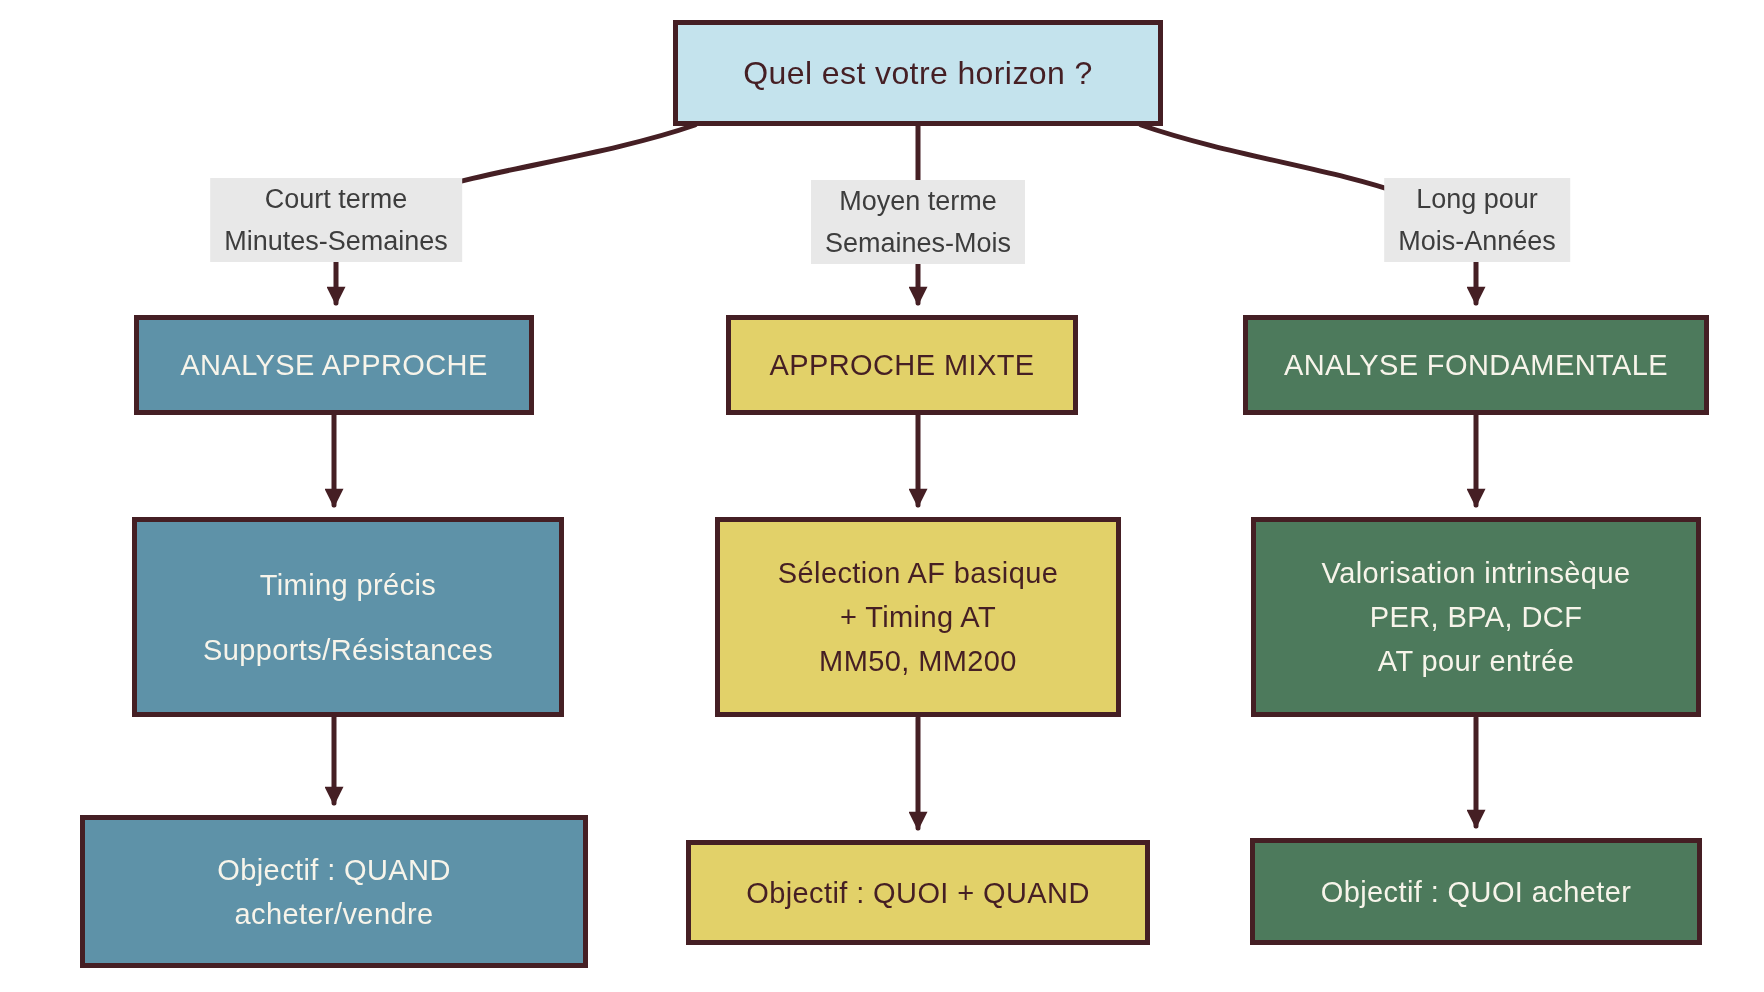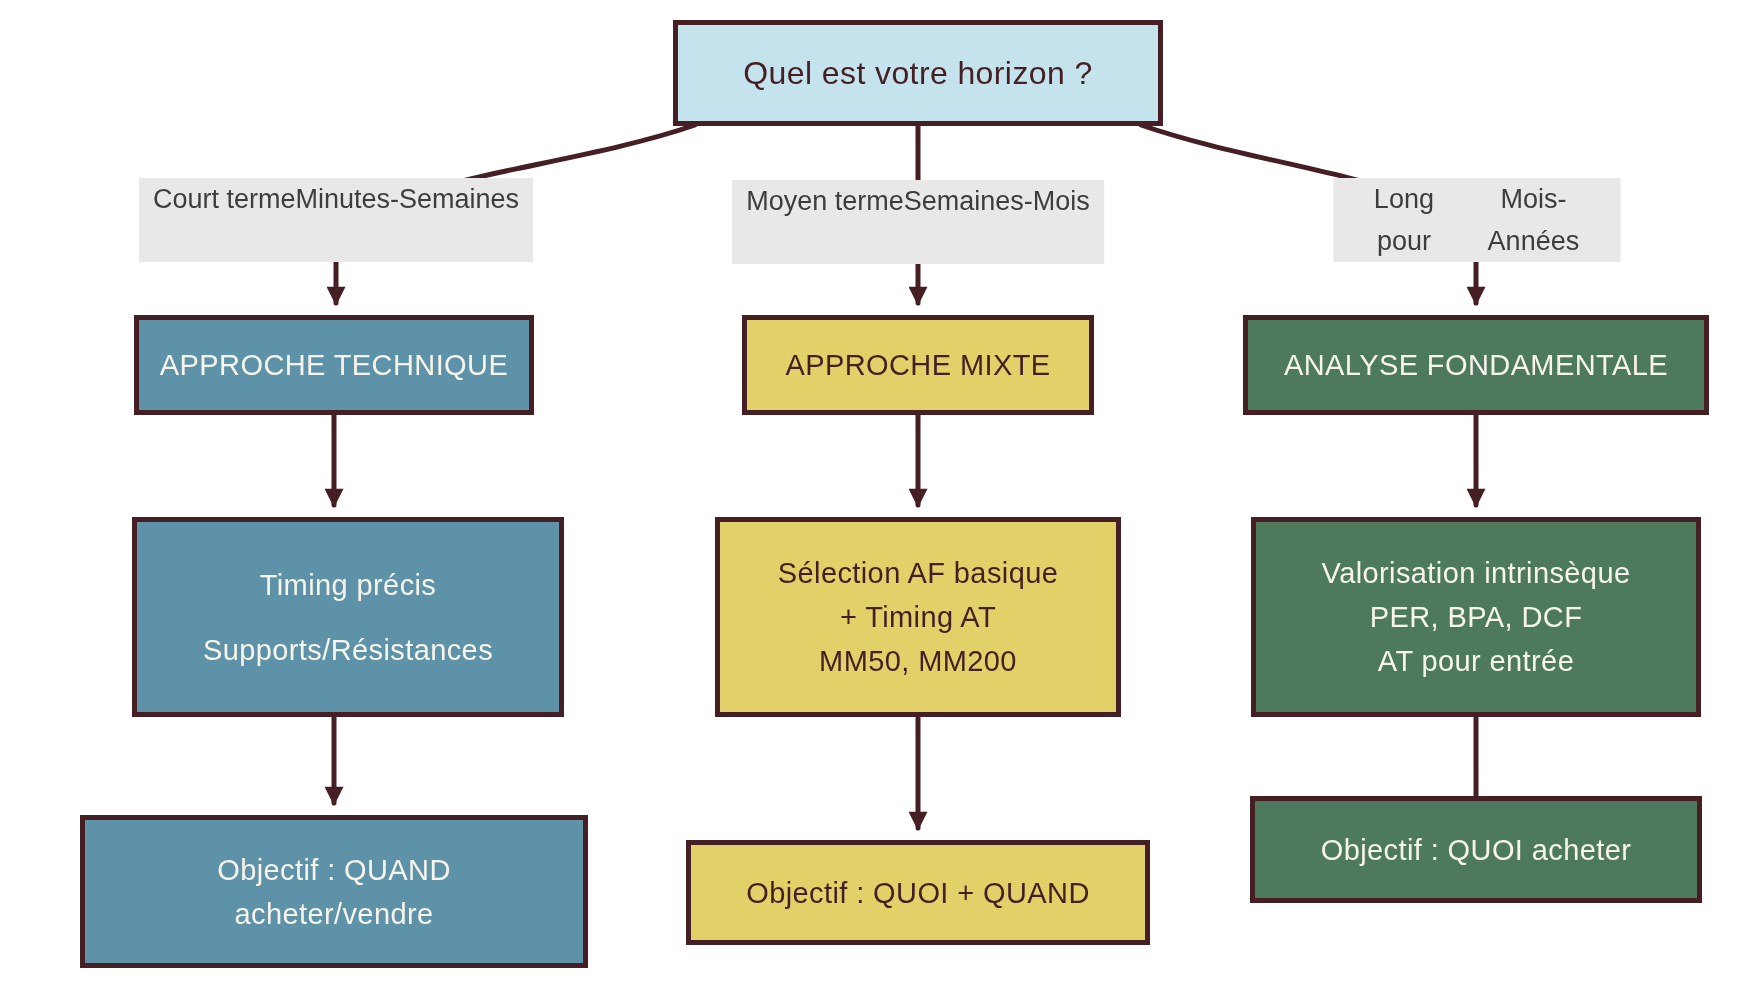--- a/index.html
+++ b/index.html
@@ -19,21 +19,21 @@
   .stage{position:relative;width:1764px;height:824px;background:var(--white);}
   svg.arrows{position:absolute;left:0;top:0;z-index:1;}
   .box{position:absolute;z-index:2;border:5px solid var(--maroon);
     display:flex;flex-direction:column;align-items:center;justify-content:center;
     text-align:center;letter-spacing:0.4px;}
   .root-box{left:673px;top:20px;width:490px;height:106px;background:var(--rootfill);
     color:var(--maroon);font-size:32px;}
   .hlabel{position:absolute;z-index:2;top:178px;background:var(--graybg);
     color:var(--graytext);font-size:27px;line-height:42px;text-align:center;
     padding:0 14px;transform:translateX(-50%);height:84px;
-    display:flex;flex-direction:row;justify-content:center;}
+    display:flex;flex-direction:column;justify-content:center;}
   .hlabel-left{left:336px;min-width:240px;}
   .hlabel-mid{left:918px;min-width:190px;top:180px;}
   .hlabel-right{left:1477px;min-width:160px;}
   .approach{font-size:29px;height:100px;top:315px;}
   .method{font-size:29px;line-height:44px;height:200px;top:517px;}
   .objective{font-size:29px;line-height:44px;}
   .teal{background:var(--teal);color:var(--cream);}
   .yellow{background:var(--yellow);color:var(--maroon);}
   .green{background:var(--green);color:var(--cream);}
   .line{min-height:0;}
@@ -73,23 +73,23 @@
   <div class="hlabel hlabel-mid">
     <div class="line">Moyen terme</div>
     <div class="line">Semaines-Mois</div>
   </div>
   <div class="hlabel hlabel-right">
     <div class="line">Long pour</div>
     <div class="line">Mois-Années</div>
   </div>
 
   <div class="box approach teal" style="left:134px;width:400px;">
-    <div class="line">APPROCHE TECHNIQUE</div>
+    <div class="line">ANALYSE APPROCHE</div>
   </div>
-  <div class="box approach yellow" style="left:742px;width:352px;">
+  <div class="box approach yellow" style="left:726px;width:352px;">
     <div class="line">APPROCHE MIXTE</div>
   </div>
   <div class="box approach green" style="left:1243px;width:466px;text-align:right;">
     <div class="line">ANALYSE FONDAMENTALE</div>
   </div>
 
   <div class="box method teal" style="left:132px;width:432px;gap:21px;">
     <div class="line">Timing précis</div>
     <div class="line">Supports/Résistances</div>
   </div>
@@ -104,17 +104,17 @@
     <div class="line">AT pour entrée</div>
   </div>
 
   <div class="box objective teal" style="left:80px;top:815px;width:508px;height:153px;">
     <div class="line">Objectif : QUAND</div>
     <div class="line">acheter/vendre</div>
   </div>
   <div class="box objective yellow" style="left:686px;top:840px;width:464px;height:105px;">
     <div class="line">Objectif : QUOI + QUAND</div>
   </div>
-  <div class="box objective green" style="left:1250px;top:796px;width:452px;height:107px;">
+  <div class="box objective green" style="left:1250px;top:838px;width:452px;height:107px;">
     <div class="line">Objectif : QUOI acheter</div>
   </div>
 
 </div>
 
 </body></html>

